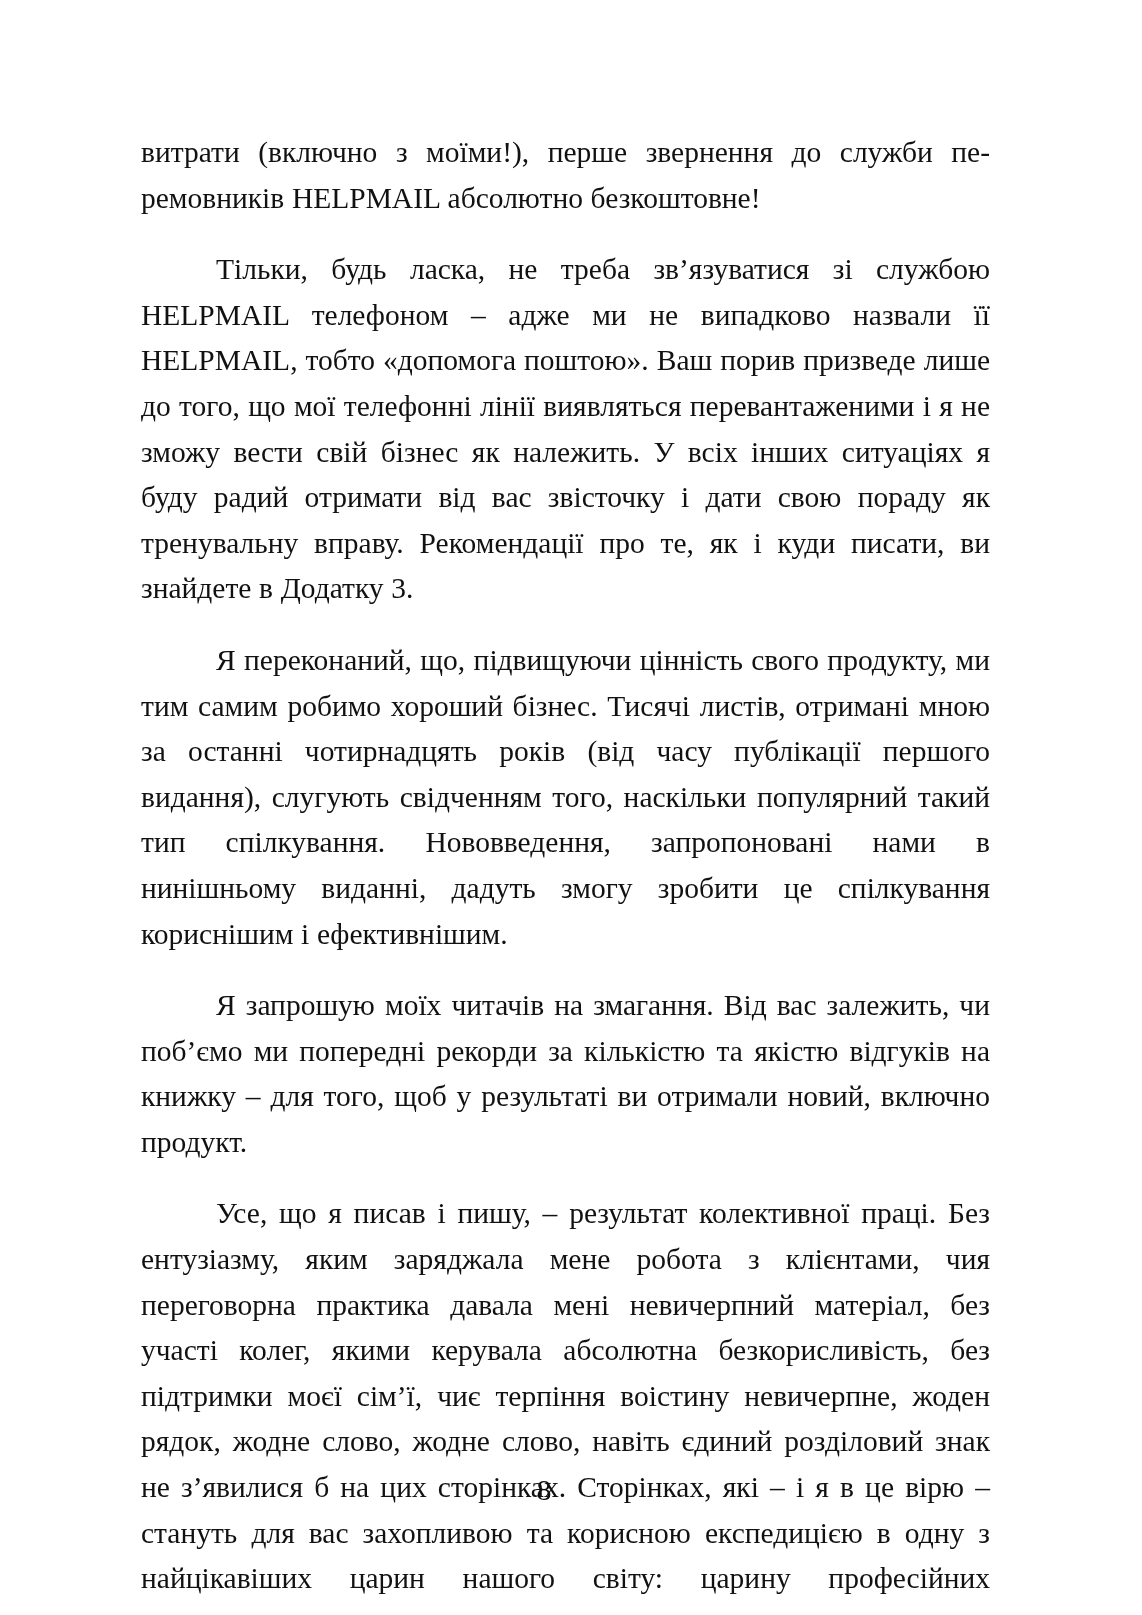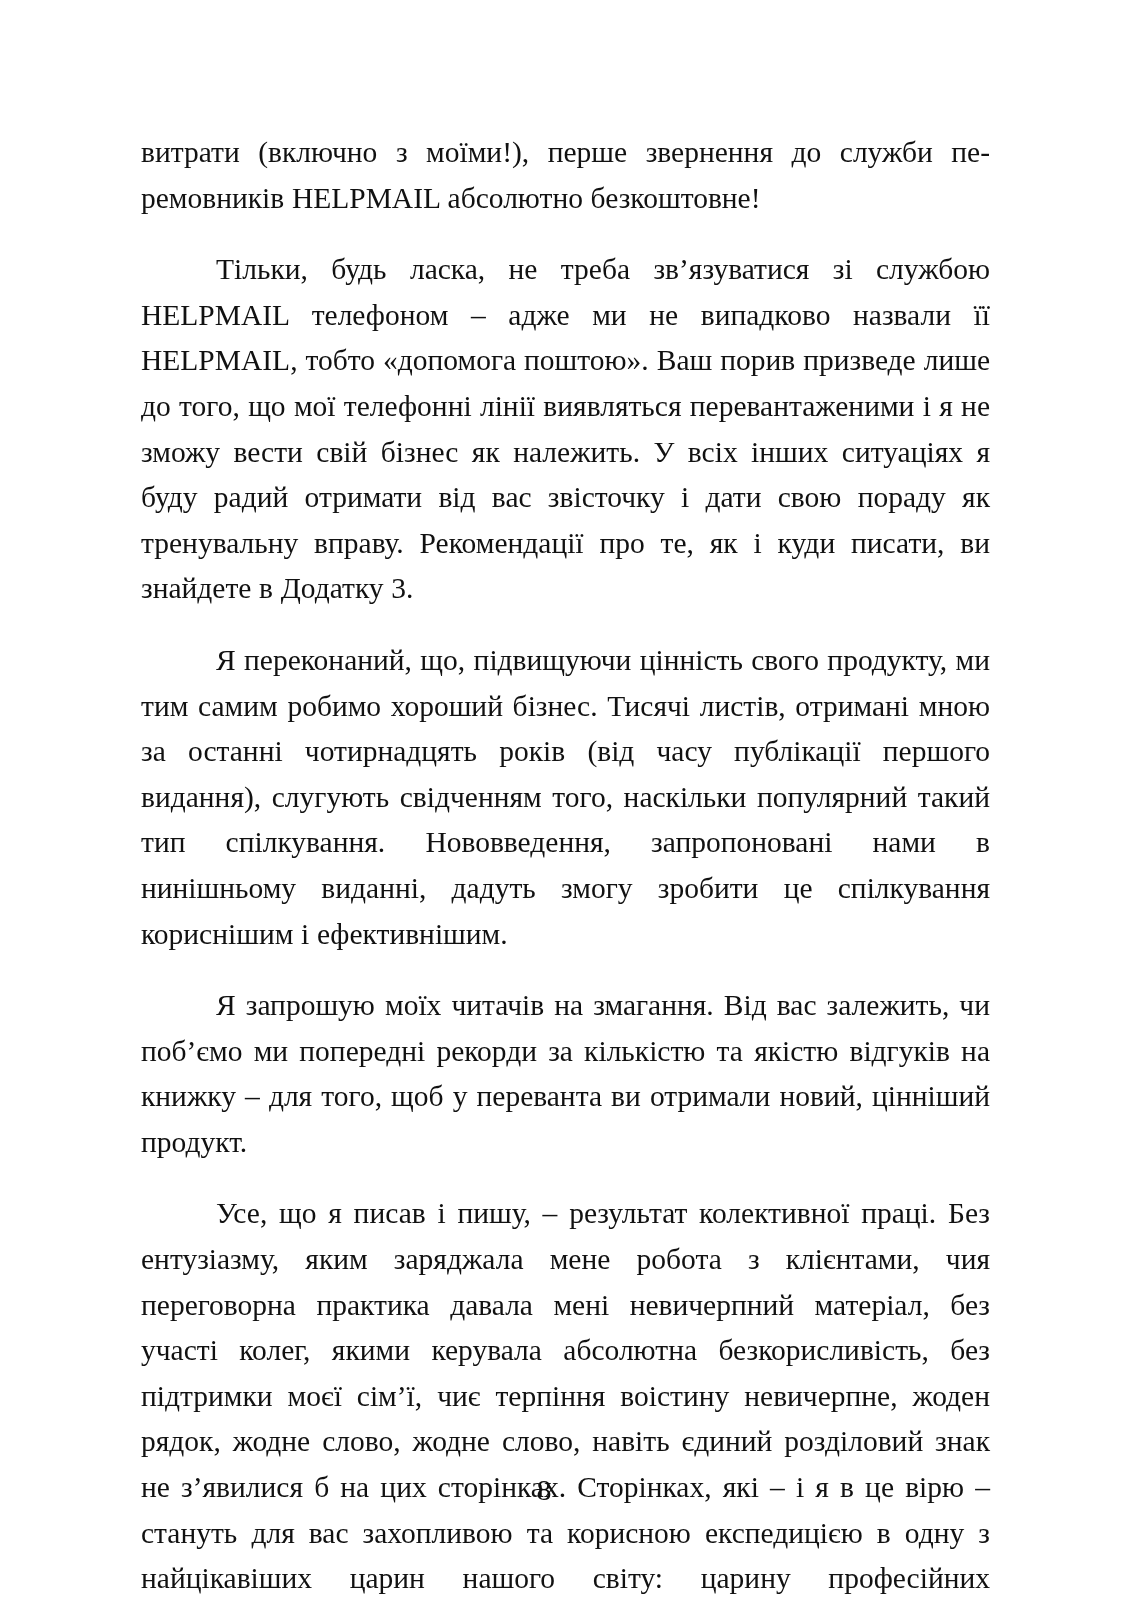--- a/index.html
+++ b/index.html
@@ -72,21 +72,21 @@
 <div class="page">
 
   <div class="text-block">
 
     <p class="para cont">витрати (включно з моїми!), перше звернення до служби пе­ремовників HELPMAIL абсолютно безкоштовне!</p>
 
     <p class="para indent">Тільки, будь ласка, не треба зв’язуватися зі службою HELPMAIL телефоном – адже ми не випадково назвали її HELPMAIL, тобто «допомога поштою». Ваш порив призведе лише до того, що мої телефонні лінії виявляться переванта­женими і я не зможу вести свій бізнес як належить. У всіх інших ситуаціях я буду радий отримати від вас звісточку і дати свою пораду як тренувальну вправу. Рекомендації про те, як і куди писати, ви знайдете в Додатку 3.</p>
 
     <p class="para indent">Я переконаний, що, підвищуючи цінність свого про­дукту, ми тим самим робимо хороший бізнес. Тисячі листів, отримані мною за останні чотирнадцять років (від часу публі­кації першого видання), слугують свідченням того, наскільки популярний такий тип спілкування. Нововведення, запропо­новані нами в нинішньому виданні, дадуть змогу зробити це спілкування кориснішим і ефективнішим.</p>
 
-    <p class="para indent">Я запрошую моїх читачів на змагання. Від вас залежить, чи поб’ємо ми попередні рекорди за кількістю та якістю від­гуків на книжку – для того, щоб у переванта ви отримали но­вий, цінніший продукт.</p>
+    <p class="para indent">Я запрошую моїх читачів на змагання. Від вас залежить, чи поб’ємо ми попередні рекорди за кількістю та якістю від­гуків на книжку – для того, щоб у результаті ви отримали но­вий, включно продукт.</p>
 
     <p class="para indent">Усе, що я писав і пишу, – результат колективної праці. Без ентузіазму, яким заряджала мене робота з клієнтами, чия переговорна практика давала мені невичерпний матеріал, без участі колег, якими керувала абсолютна безкорисливість, без підтримки моєї сім’ї, чиє терпіння воістину невичерпне, жо­ден рядок, жодне слово, жодне слово, навіть єдиний розділо­вий знак не з’явилися б на цих сторінках. Сторінках, які – і я в це вірю – стануть для вас захопливою та корисною екс­педицією в одну з найцікавіших царин нашого світу: царину професійних переговорів.</p>
 
   </div>
 
   <div class="page-number">8</div>
 
 </div>
 
 </body></html>

